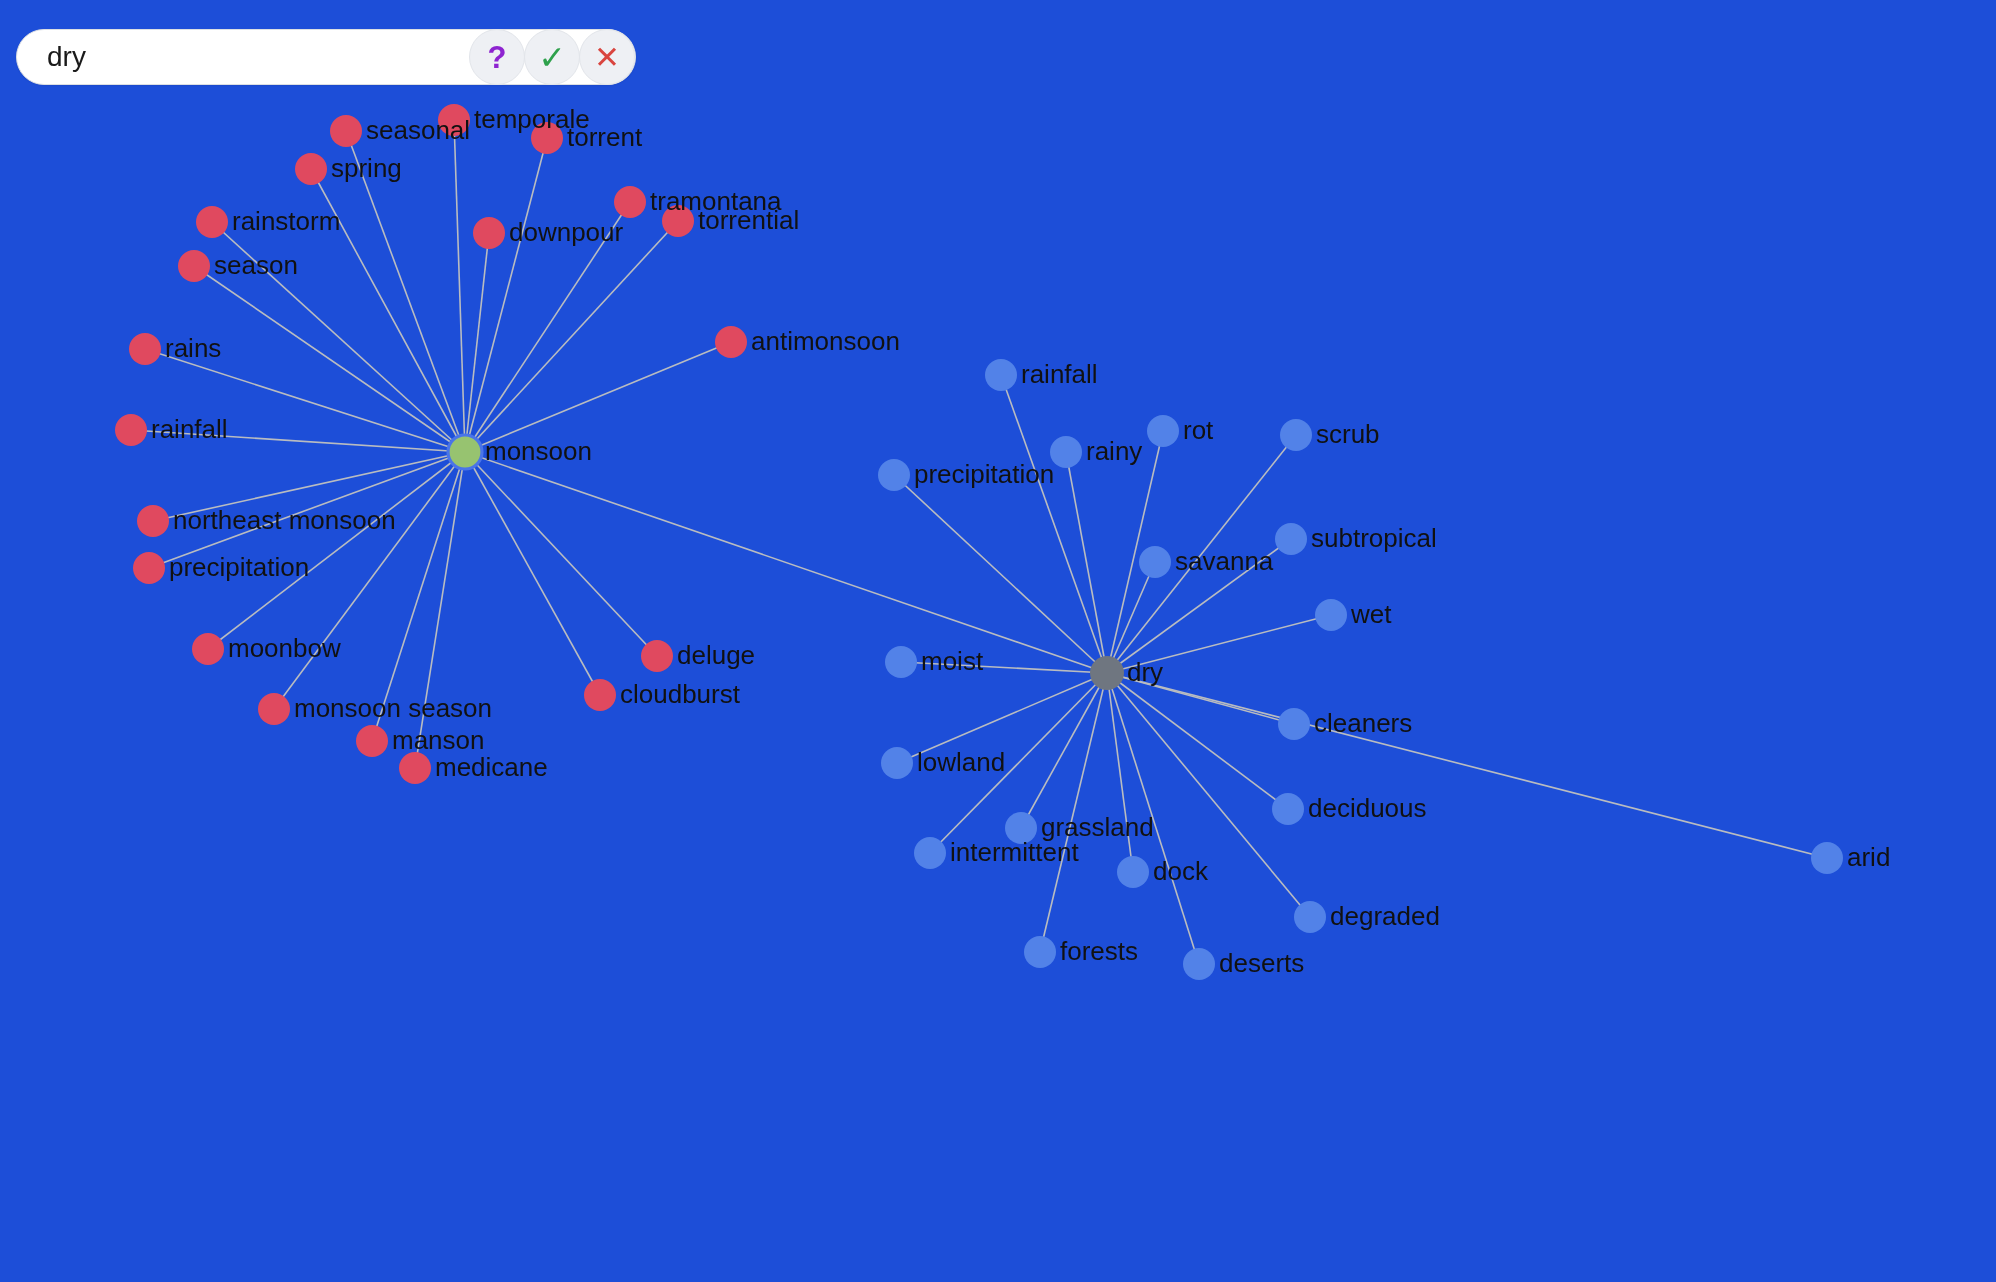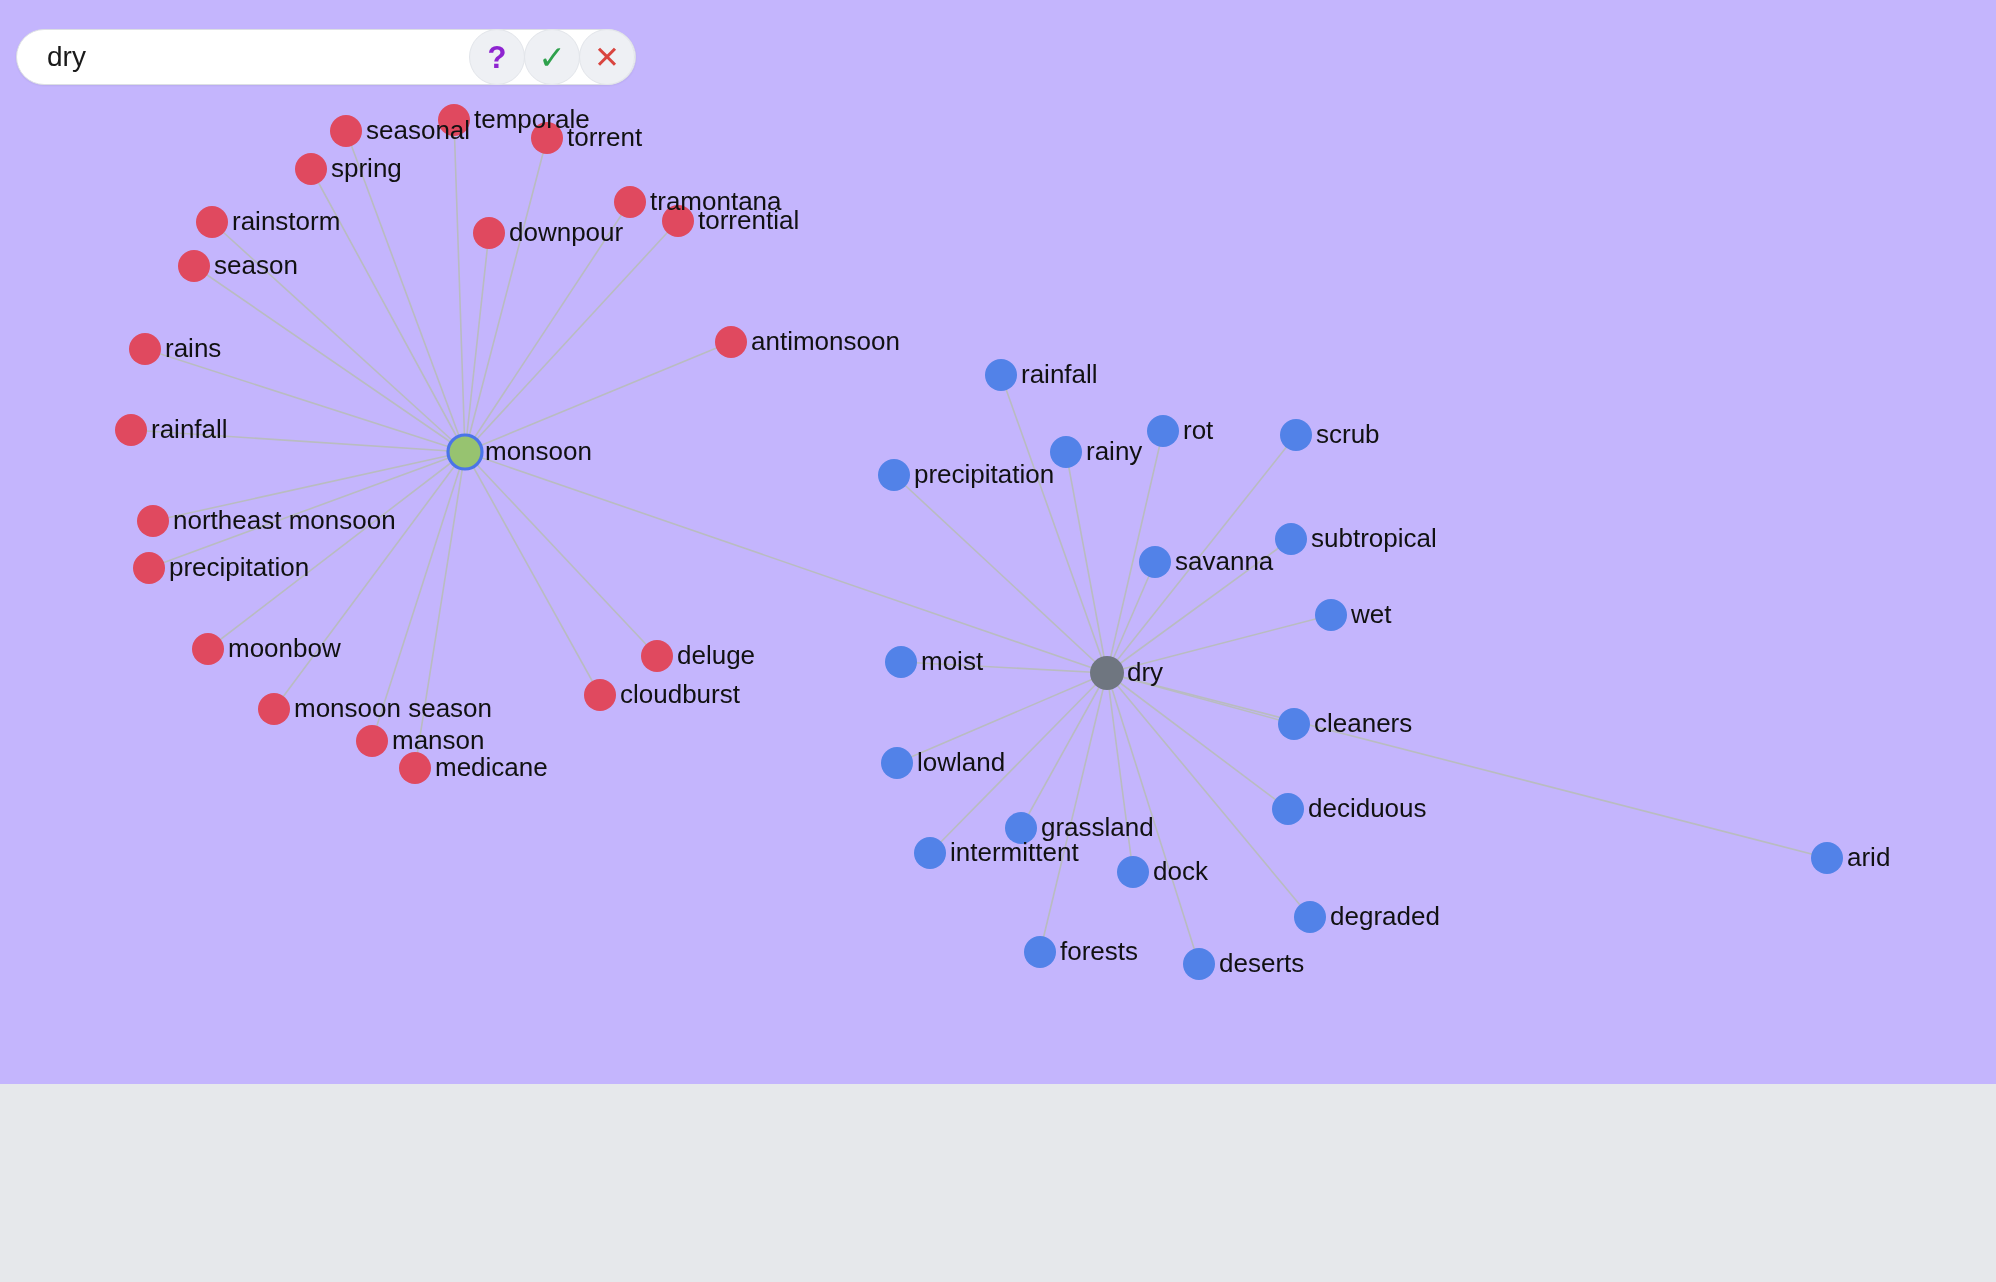--- a/index.html
+++ b/index.html
@@ -5,22 +5,22 @@
 <style>
   html, body {
     margin: 0;
     padding: 0;
     background: #e6e8eb;
     font-family: "Liberation Sans", sans-serif;
   }
   #app {
     position: relative;
     width: 1996px;
-    height: 1084px;
-    background: #c4b5fd;
+    height: 1282px;
+    background: #1d4ed8;
     overflow: hidden;
     text-decoration: underline;
   }
   
   #searchbar {
     position: absolute;
     left: 16px;
     top: 29px;
     width: 620px;
     height: 56px;

